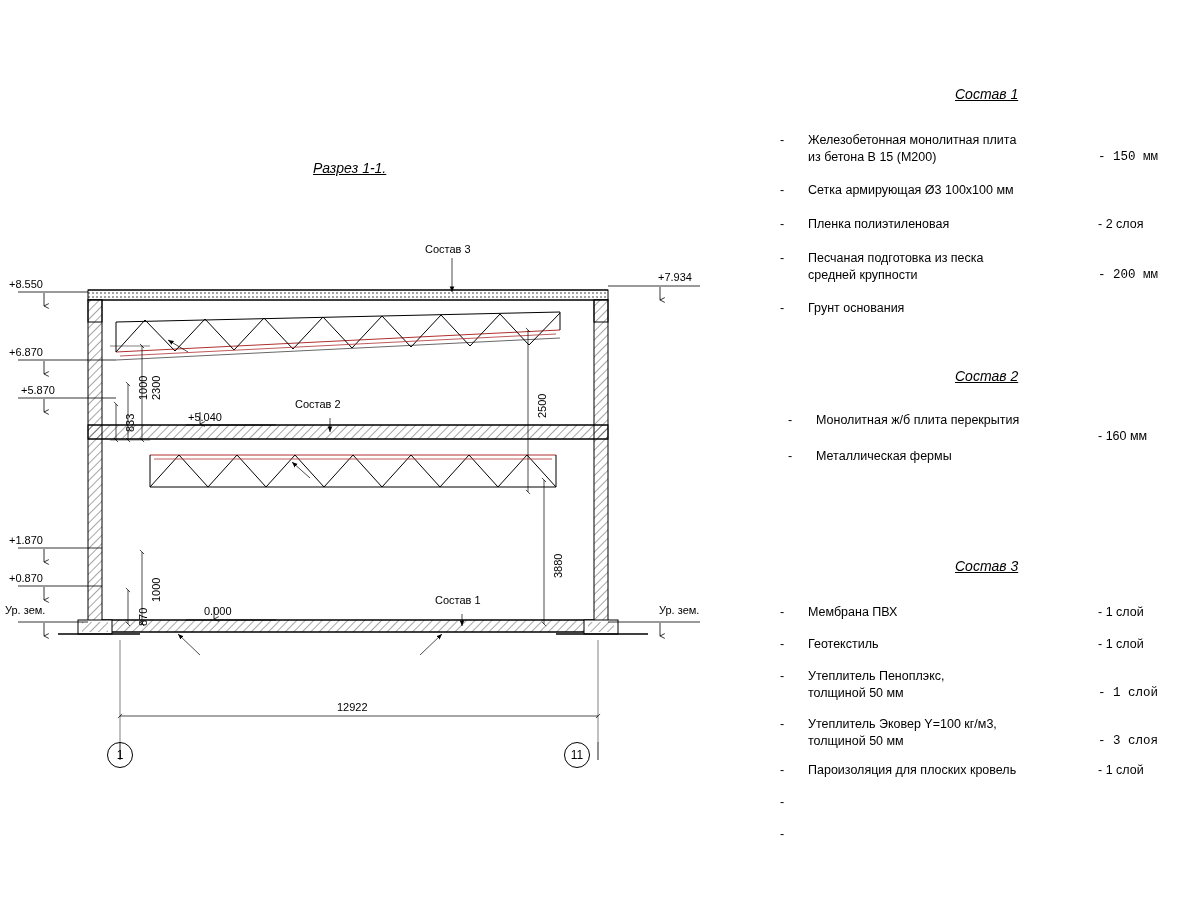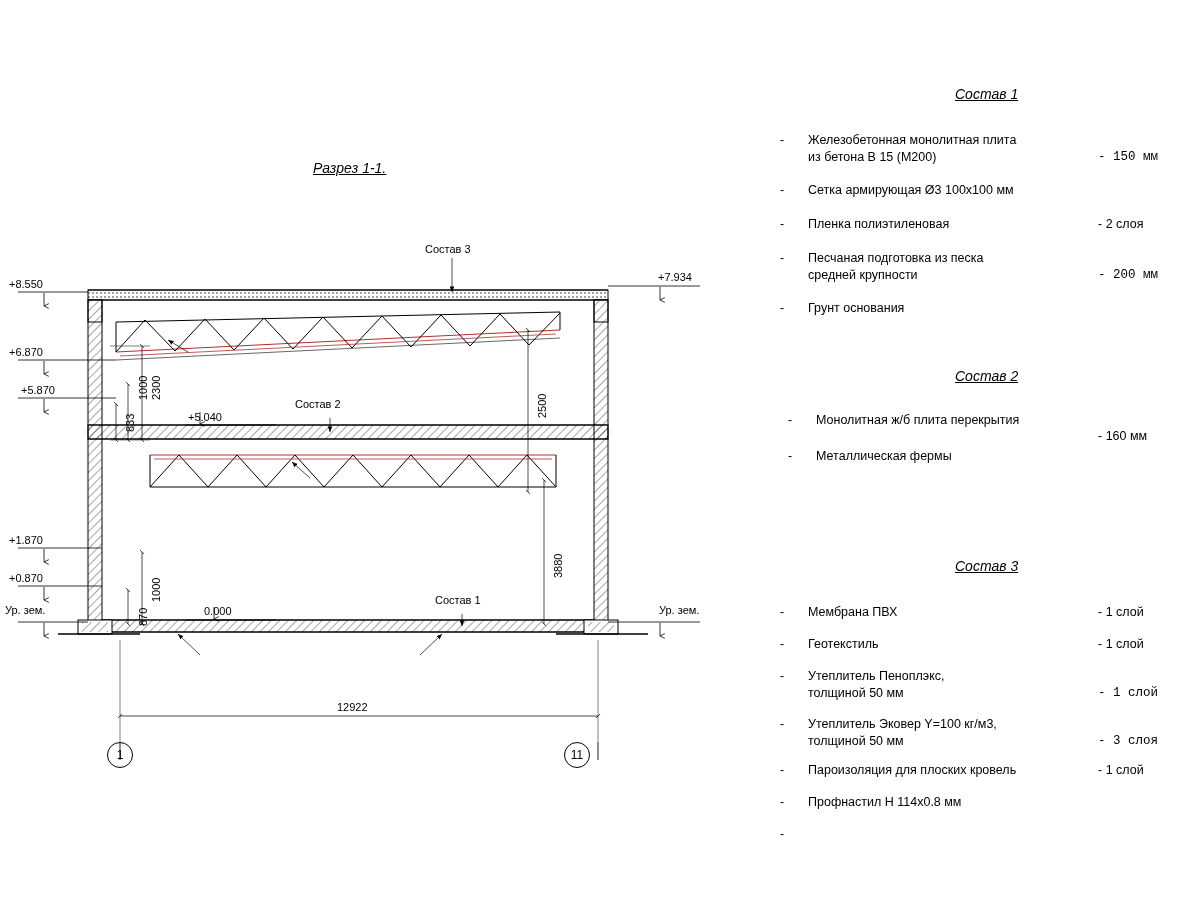--- a/index.html
+++ b/index.html
@@ -339,21 +339,20 @@
 толщиной 50 мм</span>
         <span class="spec-val second-line">- 3 слоя</span>
       </div>
       <div class="spec-row" style="height:22px; margin-top:8px;">
         <span class="spec-dash">-</span>
         <span class="spec-text">Пароизоляция для плоских кровель</span>
         <span class="spec-val">- 1 слой</span>
       </div>
       <div class="spec-row" style="height:22px; margin-top:10px;">
         <span class="spec-dash">-</span>
-        <span class="spec-text">Профнастил Н 114х0.8 мм</span>
         <span class="spec-val"></span>
       </div>
       <div class="spec-row" style="height:22px; margin-top:10px;">
         <span class="spec-dash">-</span>
         <span class="spec-val"></span>
       </div>
     </div>
   </div>
 
 </div>

